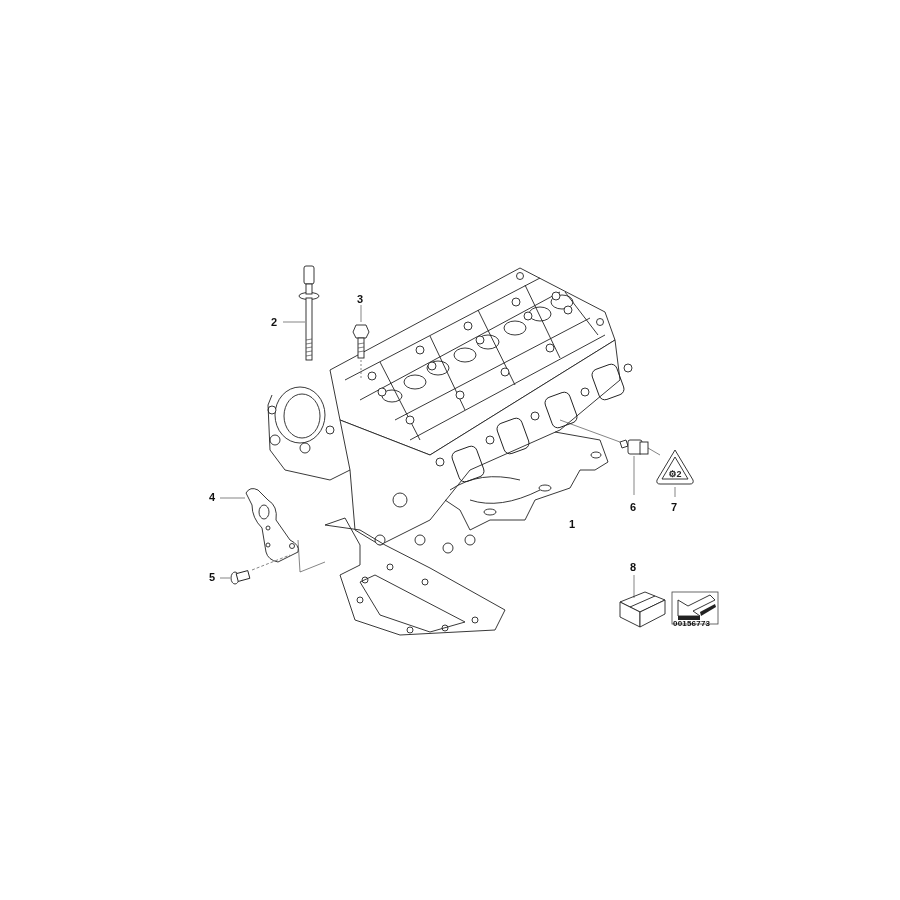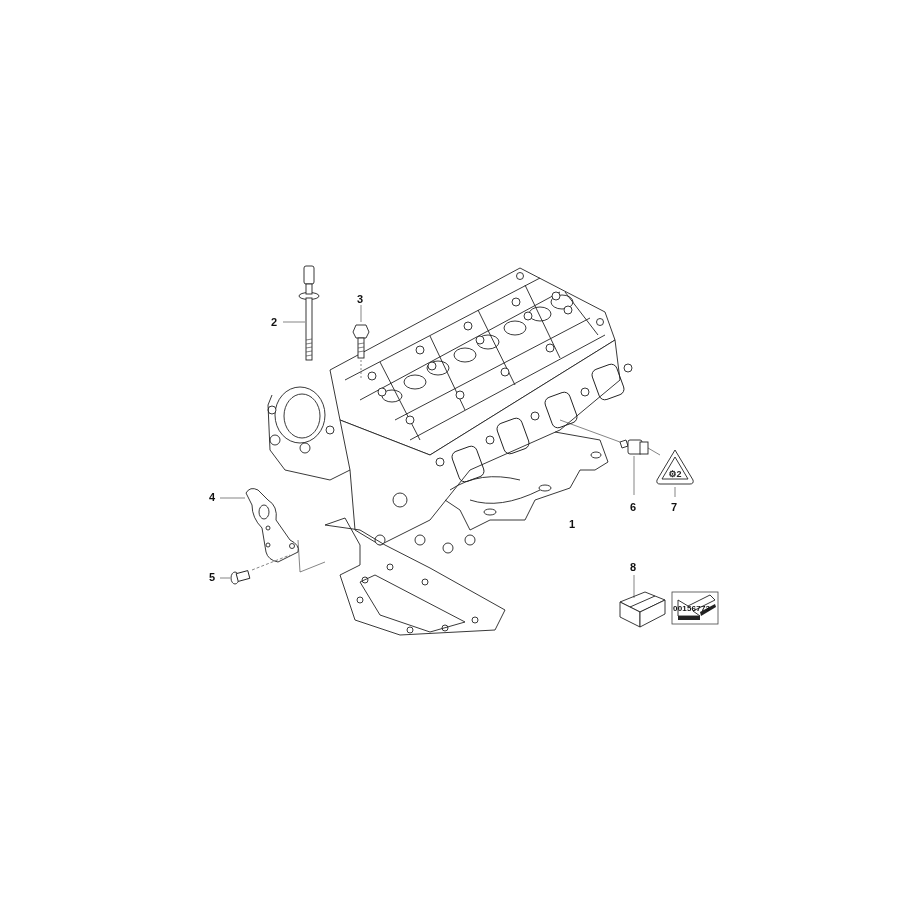--- a/index.html
+++ b/index.html
@@ -201,14 +201,14 @@
   
   <span class="callout" style="left:271px;top:317px;">2</span>
   <span class="callout" style="left:357px;top:294px;">3</span>
   <span class="callout" style="left:209px;top:492px;">4</span>
   <span class="callout" style="left:209px;top:572px;">5</span>
   <span class="callout" style="left:569px;top:519px;">1</span>
   <span class="callout" style="left:630px;top:502px;">6</span>
   <span class="callout" style="left:671px;top:502px;">7</span>
   <span class="callout" style="left:630px;top:562px;">8</span>
 
-  <span class="refno" style="left:673px;top:604px;">00156773</span>
+  <span class="refno" style="left:673px;top:619px;">00156773</span>
 </div>
 
 </body></html>

